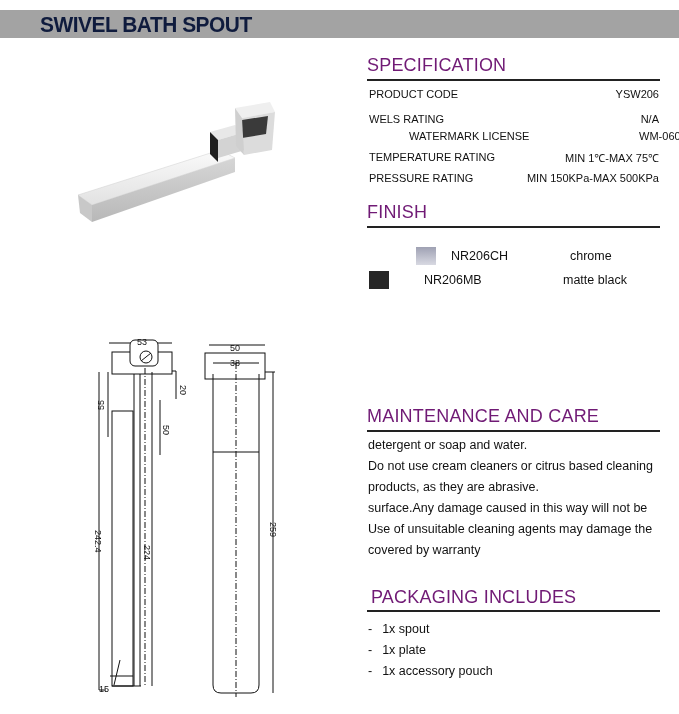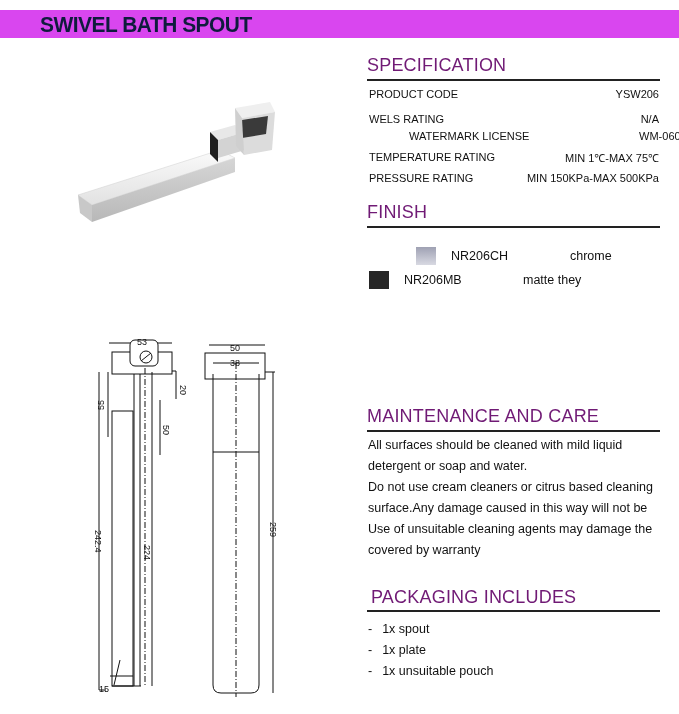--- a/index.html
+++ b/index.html
@@ -4,21 +4,21 @@
   <style>
     html, body { margin: 0; padding: 0; }
     body {
       width: 679px; height: 714px; position: relative; overflow: hidden;
       background: #ffffff;
       font-family: "Liberation Sans", sans-serif;
       color: #111;
     }
     .banner {
       position: absolute; left: 0; top: 10px; width: 679px; height: 28px;
-      background: #d946ef;
+      background: #a3a3a3;
     }
     .banner-title {
       position: absolute; left: 40px; top: 2px;
       font-size: 22px; font-weight: bold; color: #0f1b3d; letter-spacing: -0.5px;
       transform: scaleX(0.95); transform-origin: left;
     }
     .section-title {
       position: absolute; left: 367px;
       font-size: 18px; color: #701a75; letter-spacing: 0.2px;
     }
@@ -152,40 +152,40 @@
   <span>MIN 150KPa-MAX 500KPa</span>
 </div>
 
 <div class="section-title" style="top:202px;">FINISH</div>
 <div class="rule" style="top:226px;"></div>
 <div class="finish-row" style="top:246px;margin-left:47px;">
   <span class="swatch chrome"></span>
   <span class="finish-code">NR206CH</span>
   <span>chrome</span>
 </div>
-<div class="finish-row" style="top:270px;">
+<div class="finish-row" style="top:270px;gap:20px;">
   <span class="swatch black"></span>
   <span class="finish-code">NR206MB</span>
-  <span>matte they</span>
+  <span>matte black</span>
 </div>
 
 <div class="section-title" style="top:406px;">MAINTENANCE AND CARE</div>
 <div class="rule" style="top:430px;"></div>
 <div class="para" style="top:435px;">
-  <div>All surfaces should be cleaned with mild liquid</div>
   <div>detergent or soap and water.</div>
   <div>Do not use cream cleaners or citrus based cleaning</div>
+  <div>products, as they are abrasive.</div>
   <div>surface.Any damage caused in this way will not be</div>
   <div>Use of unsuitable cleaning agents may damage the</div>
   <div>covered by warranty</div>
 </div>
 
 <div class="section-title" style="top:587px; left:371px;">PACKAGING INCLUDES</div>
 <div class="rule" style="top:610px;"></div>
 <div class="pack-item" style="top:622px;">
   <span class="dash">-</span><span>1x spout</span>
 </div>
 <div class="pack-item" style="top:643px;">
   <span class="dash">-</span><span>1x plate</span>
 </div>
 <div class="pack-item" style="top:664px;">
-  <span class="dash">-</span><span>1x unsuitable pouch</span>
+  <span class="dash">-</span><span>1x accessory pouch</span>
 </div>
 
 </body></html>

